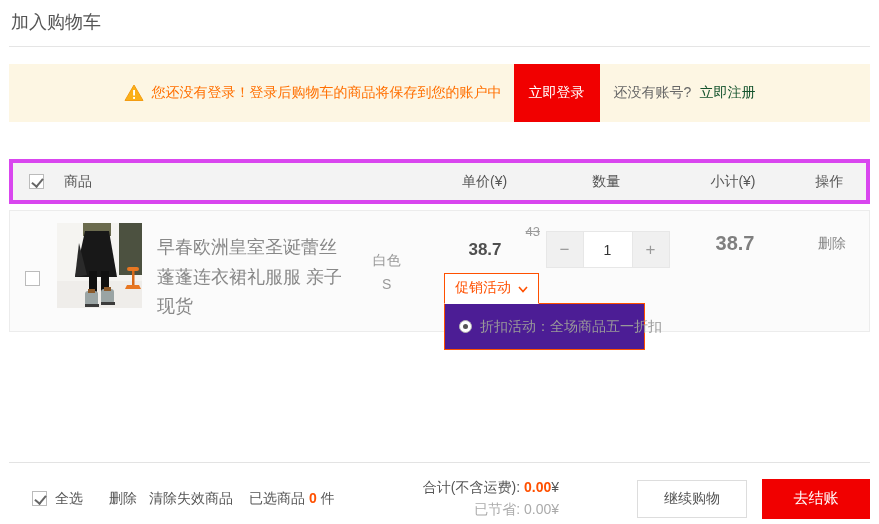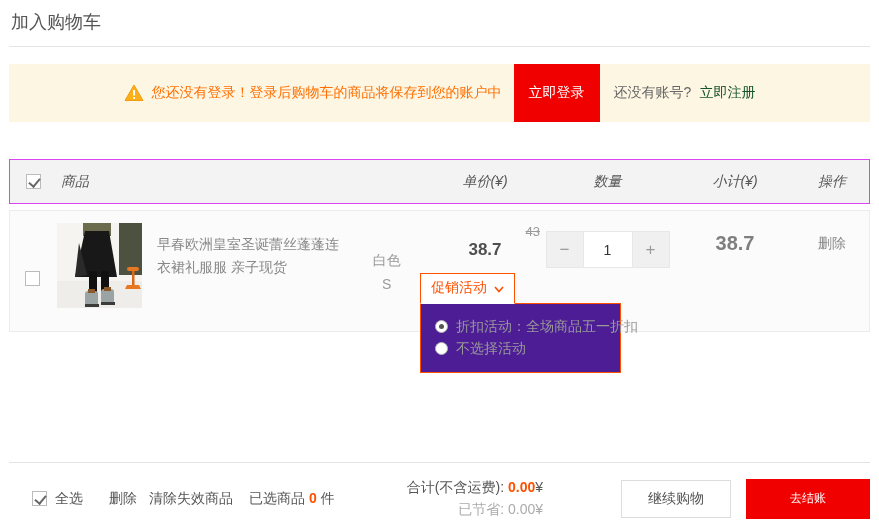--- a/index.html
+++ b/index.html
@@ -15,57 +15,57 @@
   .notice { margin-top:17px; height:58px; background:#fdf6e3;
     display:flex; align-items:center; justify-content:center; gap:8px; font-size:14px; }
   .notice-msg { color:#ff6f00; }
   .warn-icon { display:inline-block; line-height:0; }
   .btn-login { background:#f10000; color:#fff; border:none; font-size:14px;
     padding:20px 15px; cursor:pointer; margin-left:4px; }
   .no-account { color:#666; margin-left:6px; }
   .link-register { color:#14532d; text-decoration:none; cursor:pointer; }
 
   
-  .thead { margin-top:37px; height:45px; background:#f3f3f3; border:1px solid #d946ef;
-    display:flex; align-items:center; font-size:14px; color:#555;font-style:italic; }
+  .thead { margin-top:37px; height:45px; background:#f3f3f3; border:4px solid #d946ef;
+    display:flex; align-items:center; font-size:14px; color:#555; }
   .col-product { width:420px; display:flex; align-items:center; }
   .col-price { width:110px; text-align:center; }
   .col-qty { width:135px; text-align:center; }
   .col-sub { width:120px; text-align:center; }
   .col-act { width:74px; text-align:center; }
   .thead .cb { margin:0 20px 0 16px; }
 
   
   .cb { width:15px; height:15px; border:1px solid #bbb; background:#fff;
     display:inline-block; position:relative; flex:none; cursor:pointer; }
   .cb.checked::after { content:""; position:absolute; left:4px; top:1px; width:5px; height:9px;
     border-right:2px solid #666; border-bottom:2px solid #666; transform:rotate(40deg); }
 
   
   .row { margin-top:6px; background:#fbfbfb; border:1px solid #ececec;
     display:flex; position:relative; height:122px; }
   .row .col-product { align-items:flex-start; padding-top:12px; }
   .row .cb { margin:48px 17px 0 15px; }
   .prod-img { width:85px; height:85px; flex:none; margin-right:15px; }
-  .prod-name { width:190px; font-size:14px; color:#888; line-height:1.65; padding-top:10px; cursor:pointer; }
+  .prod-name { width:190px; font-size:18px; color:#888; line-height:1.65; padding-top:10px; cursor:pointer; }
   .prod-variant { width:88px; text-align:center; font-size:14px; color:#999; line-height:1.7; padding-top:26px; }
   .price-cell { padding-top:13px; }
   .price-orig { font-size:13px; color:#9a9a9a; text-decoration:line-through;text-align:right; }
   .price-now { font-size:17px; color:#4f4f4f; font-weight:bold; margin-top:1px; }
   .qty-cell { padding-top:20px; display:flex; justify-content:center; align-items:flex-start; }
   .stepper { display:flex; height:37px; border:1px solid #e7e7e7; background:#f0f0f0; }
   .step-btn { width:36px; border:none; background:#f0f0f0; color:#999; font-size:17px; cursor:pointer; }
   .qty-input { width:50px; border:none; border-left:1px solid #e7e7e7; border-right:1px solid #e7e7e7;
     text-align:center; font-size:14px; color:#333; background:#fff; }
   .sub-cell { padding-top:21px; font-size:20px; font-weight:bold; color:#7f7f7f; }
   .act-cell { padding-top:24px; font-size:14px; color:#888; }
   .del-link { cursor:pointer; }
 
   
-  .promo { position:absolute; left:410px; top:62px; z-index:10; font-size:14px; }
+  .promo { position:absolute; left:434px; top:62px; z-index:10; font-size:14px; }
   .promo-tab { position:relative; z-index:2; display:inline-flex; align-items:center; gap:7px;
     background:#fff; border:1px solid #ff5000; border-bottom:1px solid #fff;
     color:#ff5000; padding:5px 10px 6px; margin-bottom:-1px; cursor:pointer; }
   .promo-panel { position:relative; z-index:1; width:201px; background:#4c1d95;
     border:1px solid #ff5000; padding:11px 14px 12px; }
   .promo-opt { display:flex; align-items:center; gap:8px; color:#999; cursor:pointer;
     white-space:nowrap; line-height:1.6; }
   .radio { width:13px; height:13px; border:1px solid #b5b5b5; border-radius:50%; flex:none;
     position:relative; background:#fff; }
   .radio.sel::after { content:""; position:absolute; left:3px; top:3px; width:5px; height:5px;
@@ -79,22 +79,22 @@
   .f-del { margin-left:26px; }
   .f-clear { margin-left:12px; }
   .f-selected { margin-left:16px; }
   .count-red { color:#ff5000; font-weight:bold; }
   .totals { margin-left:auto; text-align:right; line-height:1.55; }
   .total-line { color:#555; }
   .total-red { color:#ff5000; font-weight:bold; }
   .saved-line { color:#ababab; }
   .btn-continue { width:110px; height:38px; background:#fff; border:1px solid #ddd;
     color:#555; font-size:14px; margin-left:78px; cursor:pointer; }
-  .btn-checkout { width:124px; height:40px; background:#f10000; border:none;
-    color:#fff; font-size:12px; margin-left:15px; cursor:pointer; }
+  .btn-checkout { width:108px; height:40px; background:#f10000; border:none;
+    color:#fff; font-size:15px; margin-left:15px; cursor:pointer; }
 </style>
 </head>
 <body>
 
 <div class="wrap">
 
   <div class="page-title">加入购物车</div>
   <div class="title-divider"></div>
 
   <div class="notice">
@@ -175,24 +175,20 @@
           <svg width="10" height="7" viewBox="0 0 10 7">
               <polyline points="1,1 5,5.5 9,1" fill="none" stroke="#ff5000" stroke-width="1.6"></polyline>
             </svg>
         </span>
       </div>
       <div class="promo-panel">
         <div class="promo-opt">
           <span class="radio sel"></span>
           <span>折扣活动：全场商品五一折扣</span>
         </div>
-        <div class="promo-opt">
-          <span class="radio"></span>
-          <span>不选择活动</span>
-        </div>
       </div>
     </div>
   </div>
 
   <div class="footer">
     <span class="cb checked"></span>
     <span class="f-link">全选</span>
     <span class="f-link f-del">删除</span>
     <span class="f-link f-clear">清除失效商品</span>
     <span class="f-selected">

